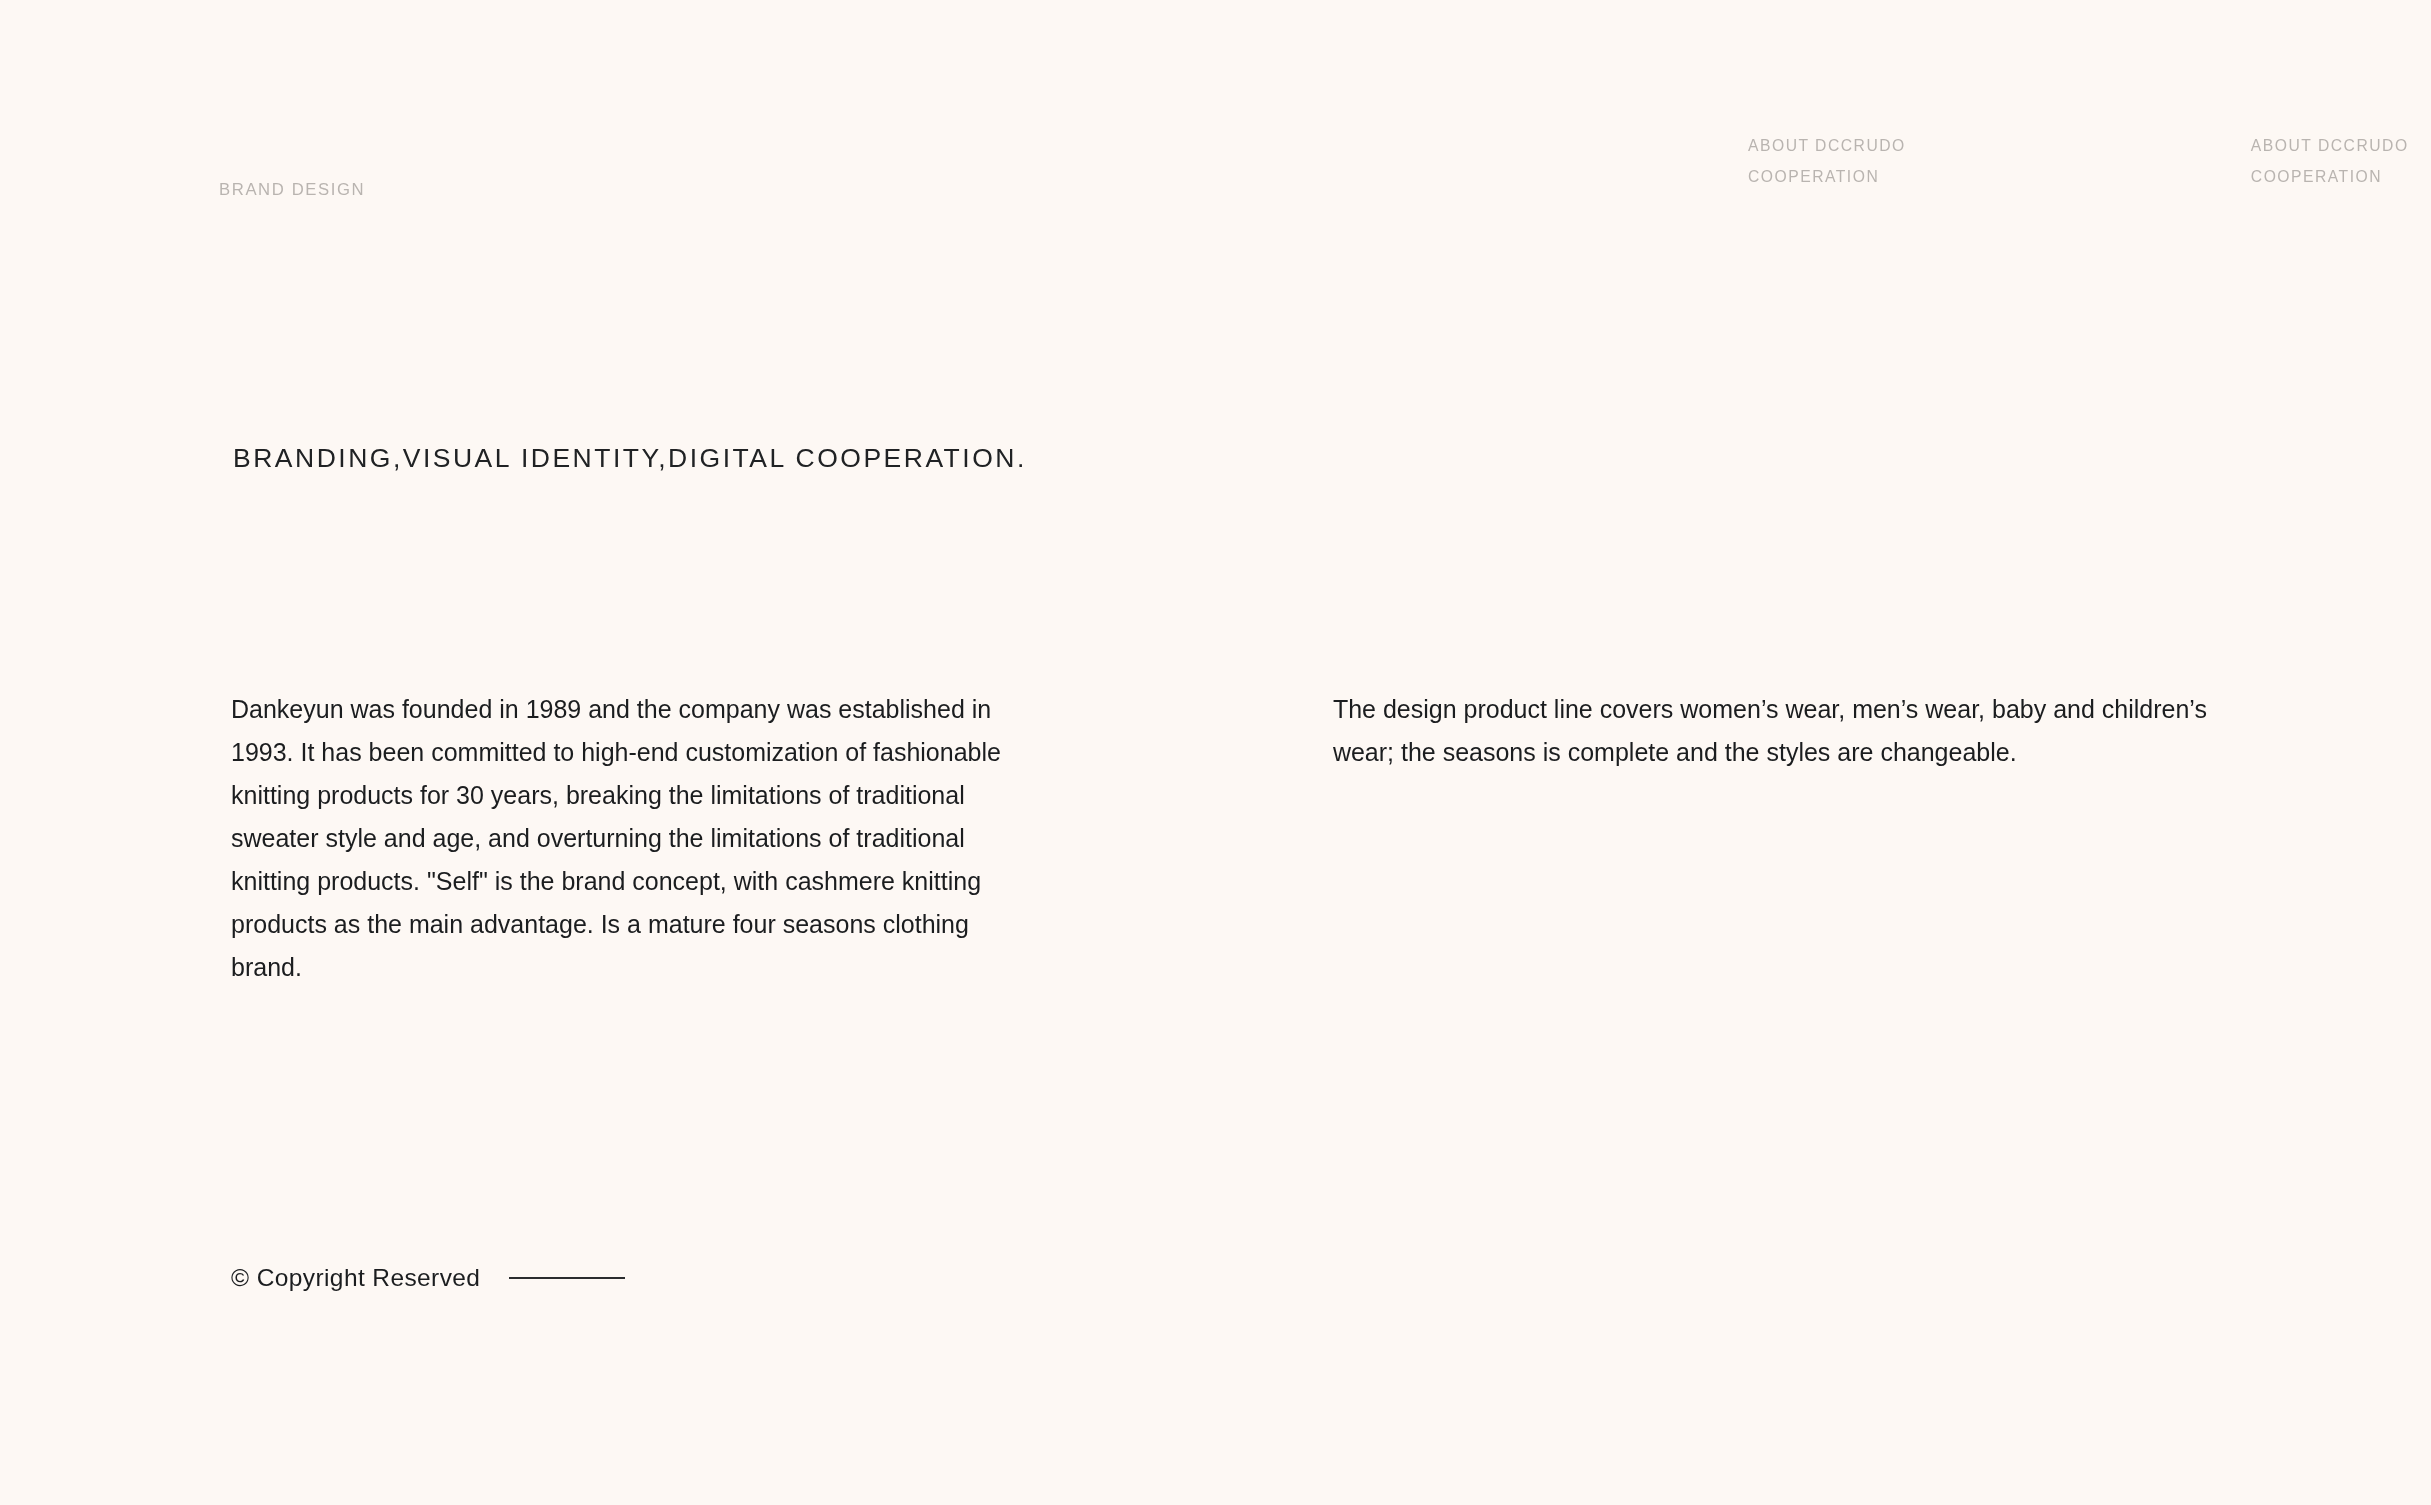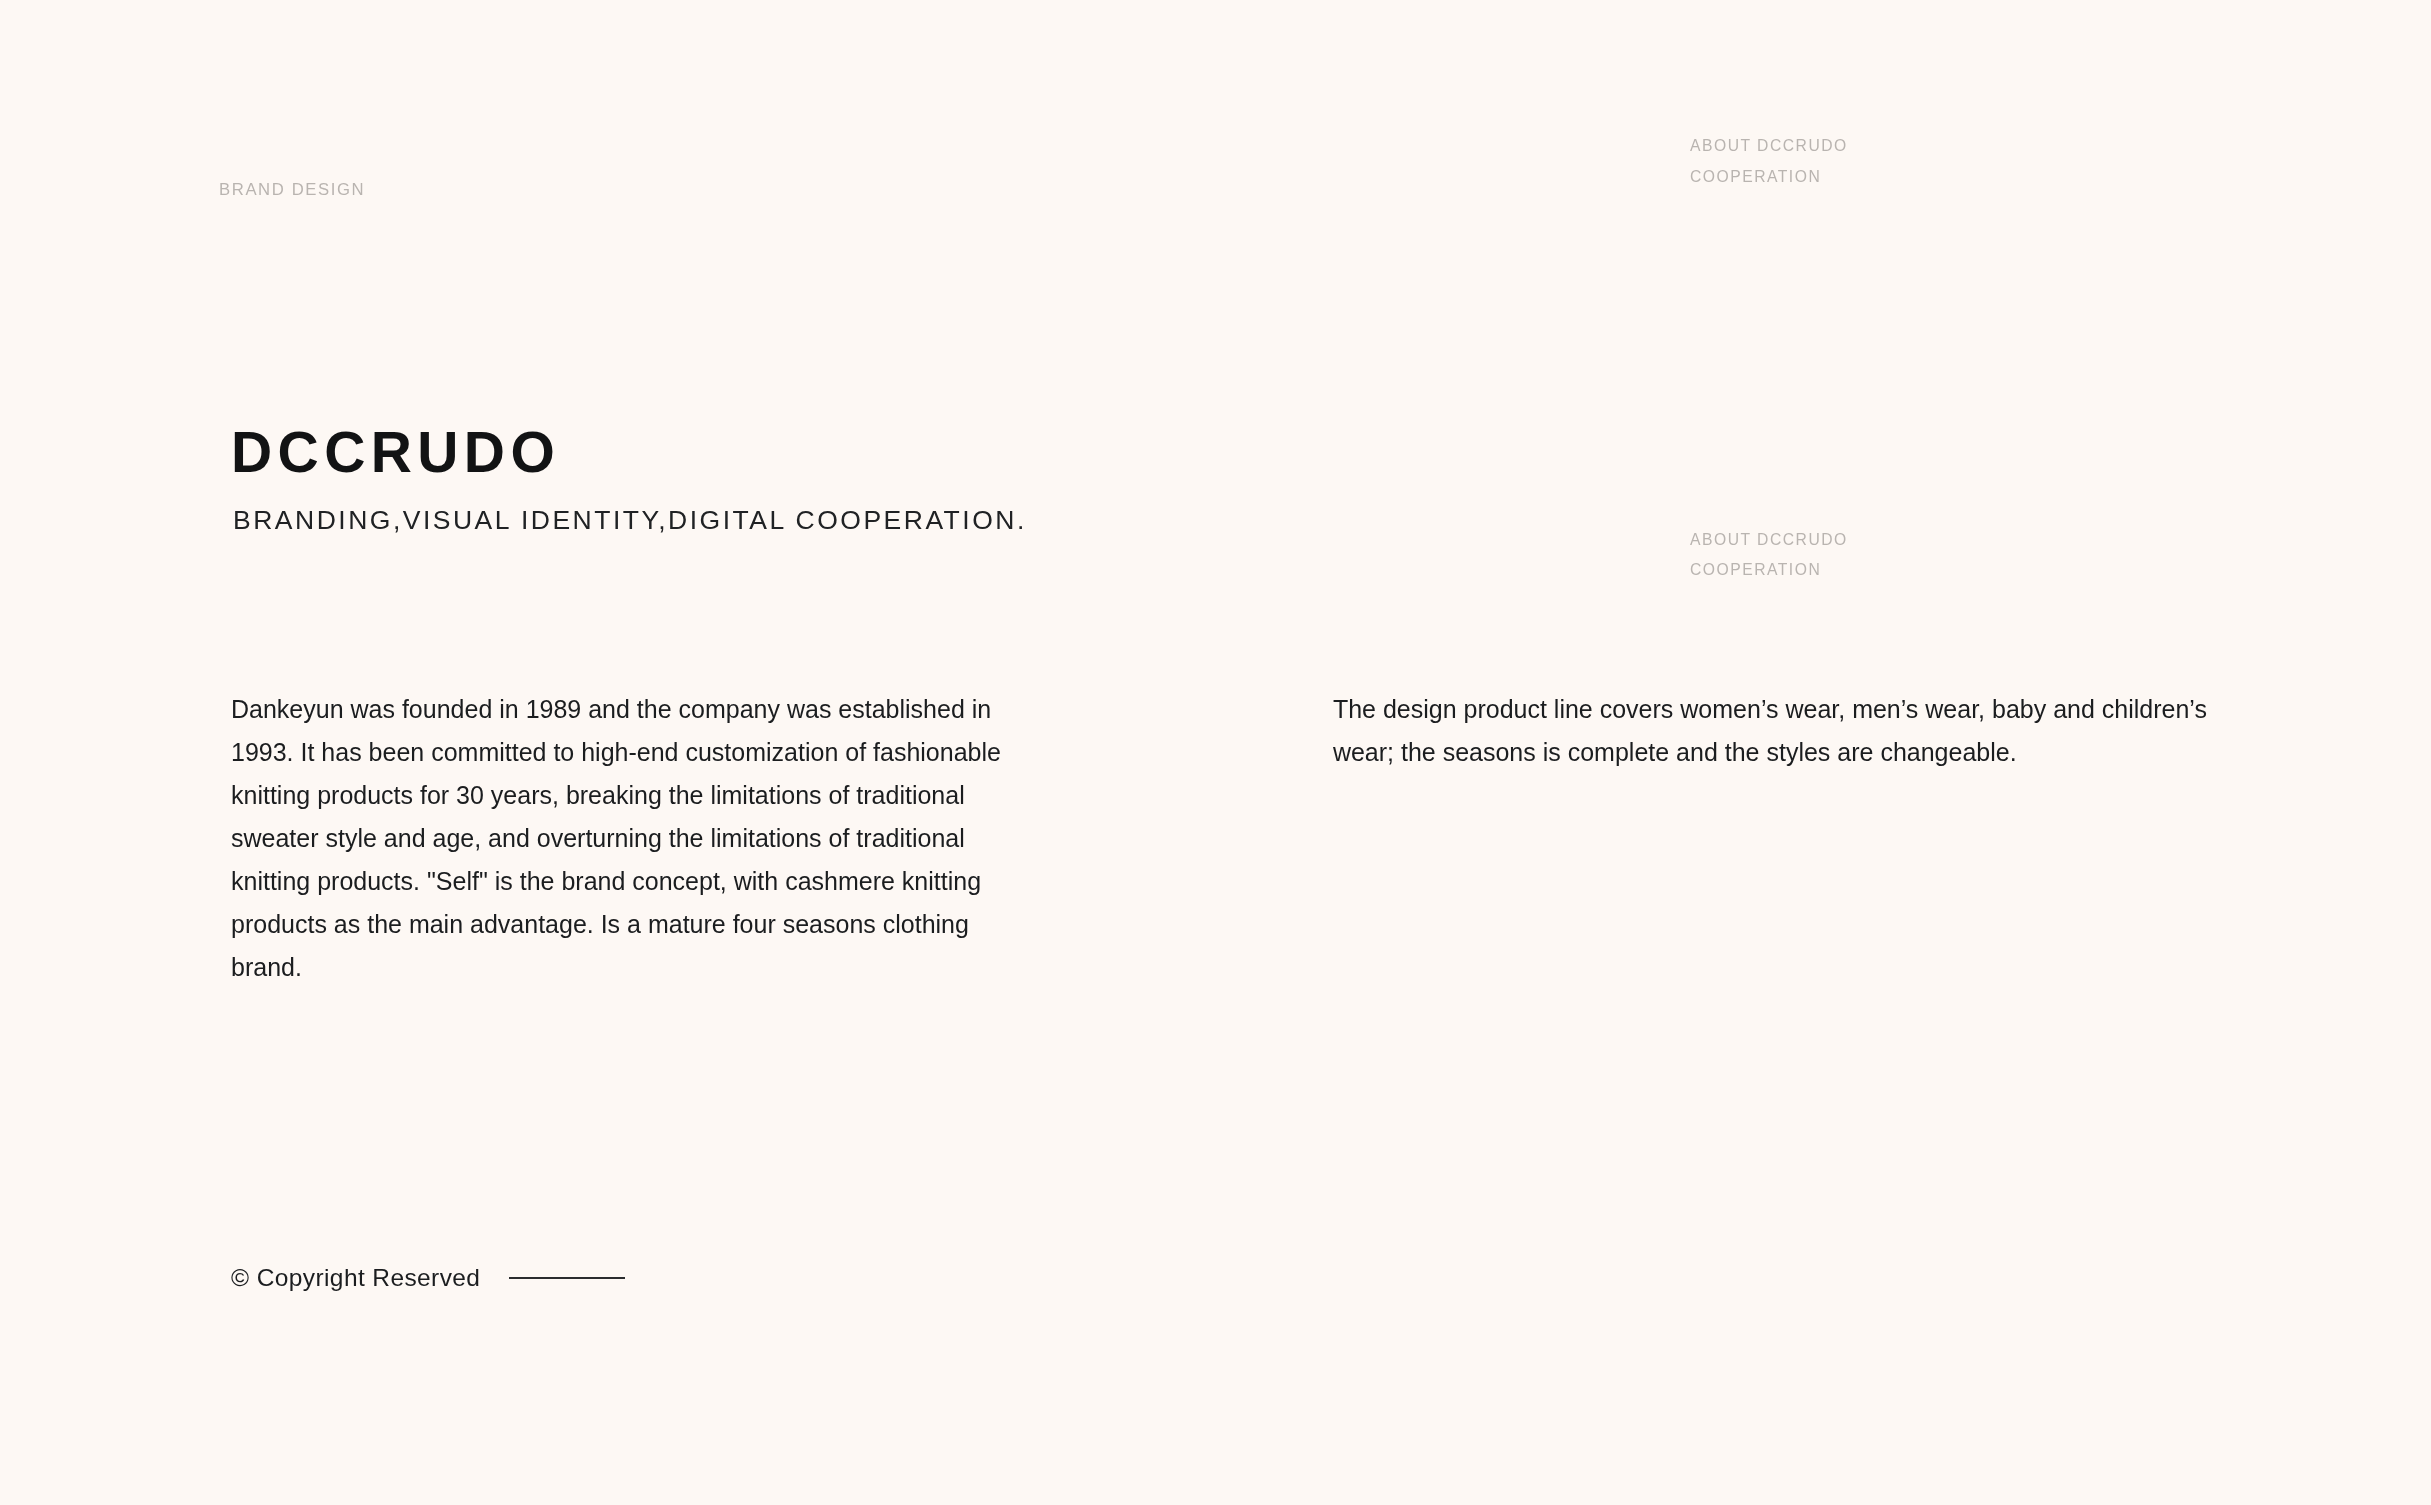--- a/index.html
+++ b/index.html
@@ -37,24 +37,23 @@
     font-size: 16.7px;
     letter-spacing: 1.6px;
     color: #b9b4b0;
     text-transform: uppercase;
     white-space: nowrap;
     margin-top: 43px;
   }
   .nav {
     position: absolute;
     top: 0;
-    left: 1471px;
+    left: 1529px;
     display: flex;
     gap: 345px;
-    flex-direction: column;
   }
   .nav-col {
     display: flex;
     flex-direction: column;
     gap: 12.7px;
   }
   .nav-link {
     font-size: 15.7px;
     letter-spacing: 1.5px;
     color: #b9b4b0;
@@ -147,21 +146,20 @@
         <a class="nav-link">COOPERATION</a>
       </div>
       <div class="nav-col">
         <a class="nav-link">ABOUT DCCRUDO</a>
         <a class="nav-link">COOPERATION</a>
       </div>
     </nav>
   </div>
 
   <div class="title-block">
-    <h1 class="title">DCCRUDO</h1>
     <div class="subtitle">BRANDING,VISUAL IDENTITY,DIGITAL COOPERATION.</div>
   </div>
 
   <div class="columns">
     <div class="col-left">
       <p class="para">Dankeyun was founded in 1989 and the company was established in 1993. It has been committed to high-end customization of fashionable knitting products for 30 years, breaking the limitations of traditional sweater style and age, and overturning the limitations of traditional knitting products. "Self" is the brand concept, with cashmere knitting products as the main advantage. Is a mature four seasons clothing brand.</p>
     </div>
     <div class="col-right">
       <p class="para">The design product line covers women’s wear, men’s wear, baby and children’s wear; the seasons is complete and the styles are changeable.</p>
     </div>

